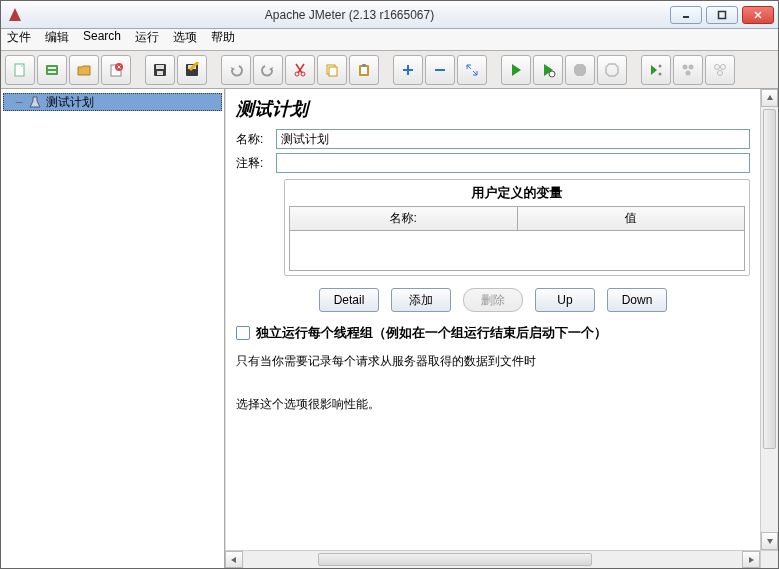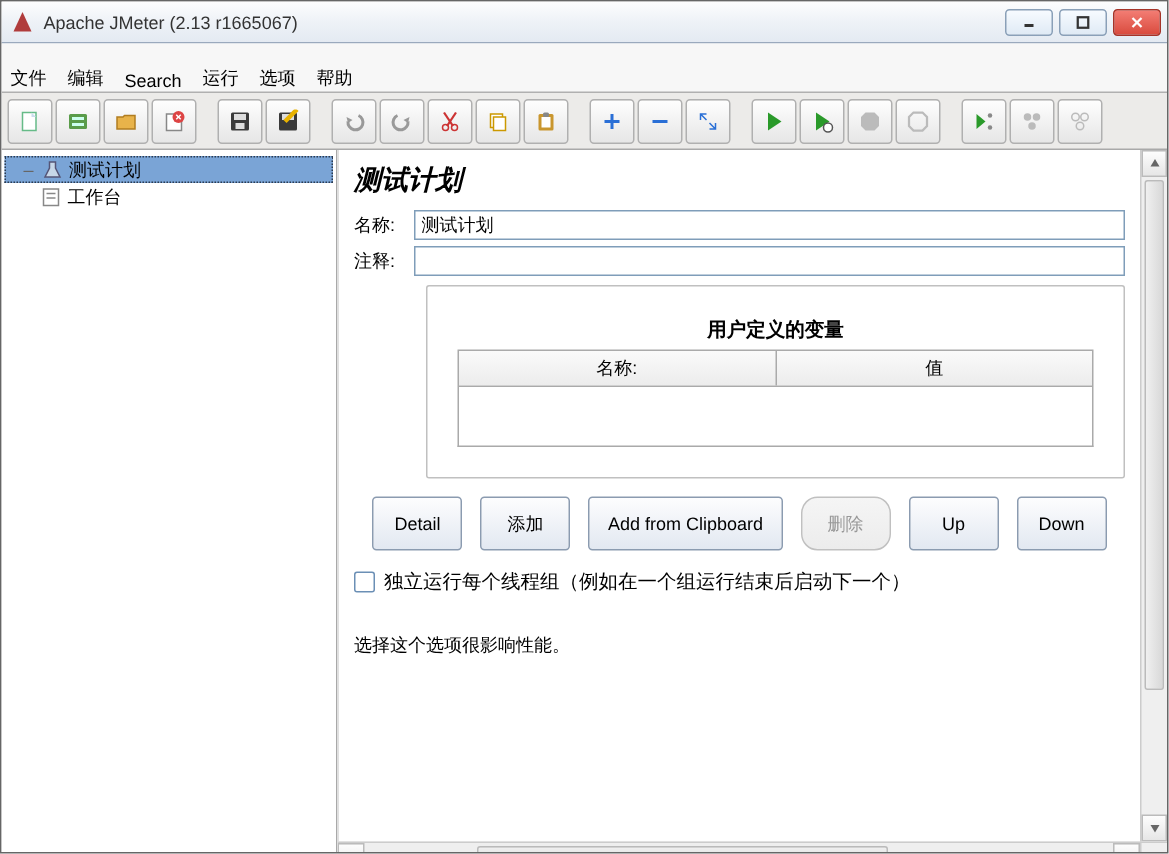--- a/index.html
+++ b/index.html
@@ -16,38 +16,39 @@
 
   
   .titlebar {
     height: 28px;
     background: linear-gradient(#fdfdfe, #eef2f7 50%, #e4eaf2);
     border-bottom: 1px solid #9aa9bd;
     display: flex;
     align-items: center;
     padding: 0 4px 0 6px;
     color: #333;
+    text-align: center;
   }
   .titlebar .app-icon { width: 16px; height: 16px; margin-right: 6px; }
   .titlebar .title { flex: 1; font-size: 12px; }
   .winbtns { display: flex; gap: 4px; }
   .winbtn {
     width: 32px; height: 18px;
     border: 1px solid #8aa0b8;
     border-radius: 3px;
     background: linear-gradient(#f7fbff, #dfeaf5);
     display: flex; justify-content: center; align-items: center;
   }
   .winbtn.close { background: linear-gradient(#f37d74, #d94b3e); border-color: #a63328; }
 
   
   .menubar {
-    height: 33px;
+    height: 22px;
     display: flex;
-    align-items: flex-end;
+    align-items: flex-start;
     padding: 0 6px;
     gap: 14px;
     border-bottom: 1px solid #b0b0b0;
     background: #f7f7f7;
   }
   .menubar span { cursor: default; }
 
   
   .toolbar {
     height: 38px;
@@ -128,53 +129,53 @@
   .form-row label { width: 40px; }
   .form-row input {
     flex: 1; height: 20px;
     border: 1px solid #7f9db9;
     padding: 0 4px;
     font-size: 12px;
   }
   .section {
     border: 1px solid #c0c0c0;
     border-radius: 2px;
-    padding: 20px;
+    padding: 4px;
     margin-top: 6px;
     margin-left: 48px;
   }
   .section-title {
     text-align: center; font-weight: bold; font-size: 13px; margin-bottom: 4px;
   }
   .udv-head {
     display: flex; border: 1px solid #aaa;
     background: linear-gradient(#fafafa,#ececec);
   }
   .udv-head .col { flex:1; text-align:center; padding: 3px 0; border-right: 1px solid #aaa;}
   .udv-head .col:last-child { border-right: none; }
   .udv-body { border:1px solid #aaa; border-top:none; height: 40px; background:#fff;}
 
   .btn-row { display:flex; gap:12px; justify-content:center; margin:12px 0; }
   .btn {
-    height: 36px;
+    height: 24px;
     min-width: 60px;
     padding: 0 12px;
     border: 1px solid #8b9bb0;
     border-radius: 3px;
     background: linear-gradient(#fdfdfe,#e2e8f1);
     font-size: 12px;
     display:flex; align-items:center; justify-content:center;
   }
   .btn.disabled { color: #999; background: linear-gradient(#f5f5f5,#ececec); border-color:#c0c0c0;border-radius:11px;}
 
   .chk-row { display:flex; align-items:center; margin: 10px 0; gap:6px;}
   .chk {
     width:14px; height:14px; border:1px solid #6b8fb5; background:#fff; border-radius:2px;
   }
-  .chk-label { font-weight: normal; font-size: 13px; }
+  .chk-label { font-weight: bold; font-size: 13px; }
   .helptext { font-size: 12px; line-height: 1.6; margin: 4px 0; }
 </style>
 </head>
 <body>
 
 <div class="titlebar">
   <span class="app-icon">
     <svg viewBox="0 0 16 16">
         <path d="M8 1 L2 14 L14 14 Z" fill="#b03c3c"></path>
       </svg>
@@ -353,31 +354,20 @@
   <div class="tree">
     <div class="tree-row selected">
       <span style="width:10px;text-align:center;color:#666">–</span>
       <span class="tree-icon">
           <svg width="14" height="14">
             <path d="M5 2 L9 2 L9 6 L12 12 L2 12 L5 6 Z" fill="#c7d7e8" stroke="#557"></path>
           </svg>
         </span>
       <span>测试计划</span>
     </div>
-    <div class="tree-row">
-      <span style="width:10px"></span>
-      <span class="tree-icon">
-          <svg width="14" height="14">
-            <rect x="2" y="2" width="10" height="11" fill="#fff" stroke="#888"></rect>
-            <line x1="4" y1="5" x2="10" y2="5" stroke="#888"></line>
-            <line x1="4" y1="8" x2="10" y2="8" stroke="#888"></line>
-          </svg>
-        </span>
-      <span>工作台</span>
-    </div>
   </div>
 
   <div class="content">
     <div class="content-inner">
       <div class="scroll-host">
         <h2 class="panel-title">测试计划</h2>
 
         <div class="form-row">
           <label>名称:</label>
           <input type="text" value="测试计划" style="">
@@ -392,31 +382,31 @@
           <div class="udv-head">
             <div class="col">名称:</div>
             <div class="col">值</div>
           </div>
           <div class="udv-body"></div>
         </div>
 
         <div class="btn-row">
           <div class="btn">Detail</div>
           <div class="btn">添加</div>
-          <div class="btn">Add from Clipboard</div>
           <div class="btn disabled">删除</div>
           <div class="btn">Up</div>
           <div class="btn">Down</div>
         </div>
 
         <div class="chk-row">
           <div class="chk"></div>
           <span class="chk-label">独立运行每个线程组（例如在一个组运行结束后启动下一个）</span>
         </div>
 
+        <div class="helptext">只有当你需要记录每个请求从服务器取得的数据到文件时</div>
         <div class="helptext" style="margin-top:24px">选择这个选项很影响性能。</div>
       </div>
 
       <div class="vscroll">
         <div class="sbtn">
             <svg width="8" height="8">
               <path d="M4 1 L7 6 L1 6 Z" fill="#666"></path>
             </svg>
           </div>
         <div class="strack">

